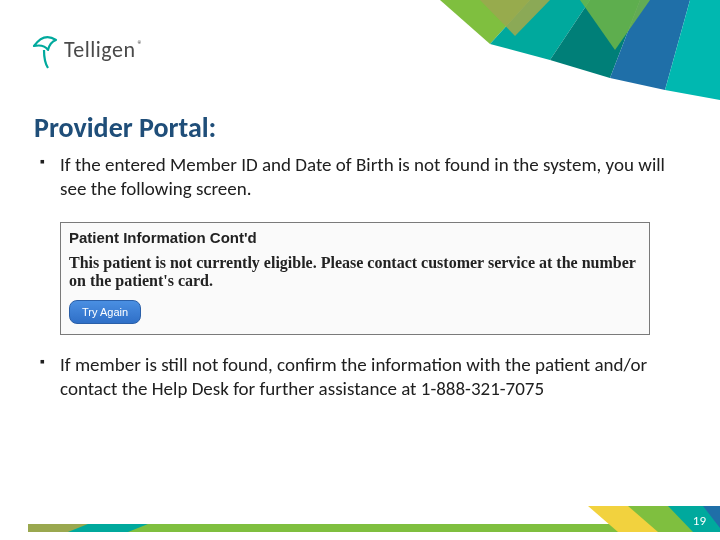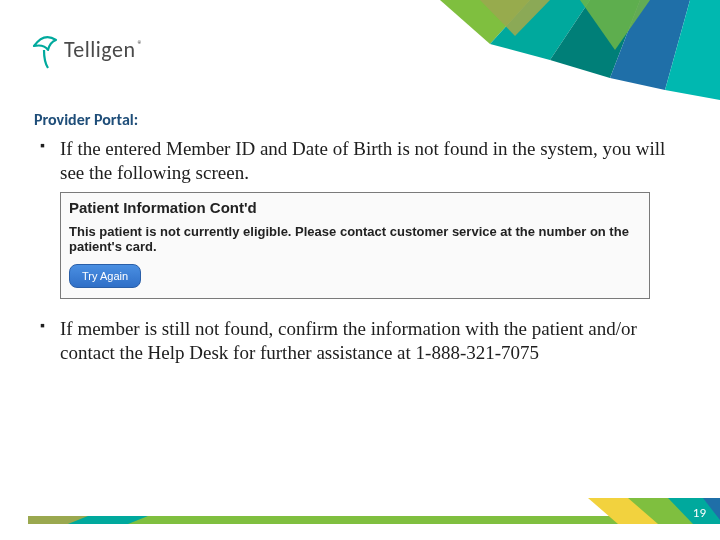--- a/index.html
+++ b/index.html
@@ -9,36 +9,36 @@
   
   .header-deco { position: absolute; top: 0; right: 0; width: 280px; height: 100px; }
   .header-deco svg { display: block; }
 
   .logo { position: absolute; top: 28px; left: 30px; display: flex; align-items: center; }
   .logo-mark { width: 32px; height: 42px; margin-right: 2px; }
   .logo-text { font-size: 22px; color: #4a4a4a; font-weight: 400; letter-spacing: 0.5px; }
   .logo-text .reg { font-size: 10px; vertical-align: super; margin-left: 2px; }
 
   .content { position: absolute; top: 110px; left: 34px; right: 34px; }
-  .section-title { font-weight: bold; color: #1f4e79; font-size: 16px; margin-bottom: 8px; }
-  ul.bullets { list-style: none; margin: 0; padding: 0; font-family: Liberation Serif, serif; }
+  .section-title { font-weight: bold; color: #1f4e79; font-size: 28px; margin-bottom: 8px; }
+  ul.bullets { list-style: none; margin: 0; padding: 0; }
   ul.bullets > li { position: relative; padding-left: 26px; font-size: 19px; color: #202020; line-height: 1.28; margin-bottom: 6px; }
   ul.bullets > li::before { content: "▪"; position: absolute; left: 6px; top: 0; color: #202020; font-size: 14px; }
 
-  .screenshot-box { margin: 6px 0 18px 26px; border: 1px solid #7a7a7a; width: 590px; background: #fafafa; padding: 6px 8px 10px 8px; }
+  .screenshot-box { margin: 20px 0 18px 26px; border: 1px solid #7a7a7a; width: 590px; background: #fafafa; padding: 6px 8px 10px 8px; }
   .pi-title { font-family: Arial, sans-serif; font-weight: bold; font-size: 15px; color: #222; margin-bottom: 8px; }
-  .pi-msg { font-family: Liberation Sans, sans-serif; font-weight: bold; font-size: 13px; color: #222; margin-bottom: 10px; }
+  .pi-msg { font-family: Liberation Serif, serif; font-weight: bold; font-size: 16px; color: #222; margin-bottom: 10px; }
   .try-again-btn {
     display: inline-block; font-family: Arial, sans-serif; font-size: 11px; color: #fff;
     background: linear-gradient(#4a8fe2, #2f6fc7);
     border: 1px solid #2a5fa8; border-radius: 8px; padding: 5px 12px; cursor: pointer;
   }
 
   
-  .footer-bar { position: absolute; bottom: 16px; left: 0; right: 0; height: 26px; margin-left: 28px; }
+  .footer-bar { position: absolute; bottom: 8px; left: 0; right: 0; height: 26px; margin-left: 28px; }
   .footer-bar svg { display: block; }
   .page-num { position: absolute; right: 14px; bottom: 4px; color: #fff; font-size: 13px; }
 </style>
 </head>
 <body>
 
 <div class="slide">
 
   <div class="header-deco">
     <svg width="280" height="100" viewBox="0 0 280 100">

